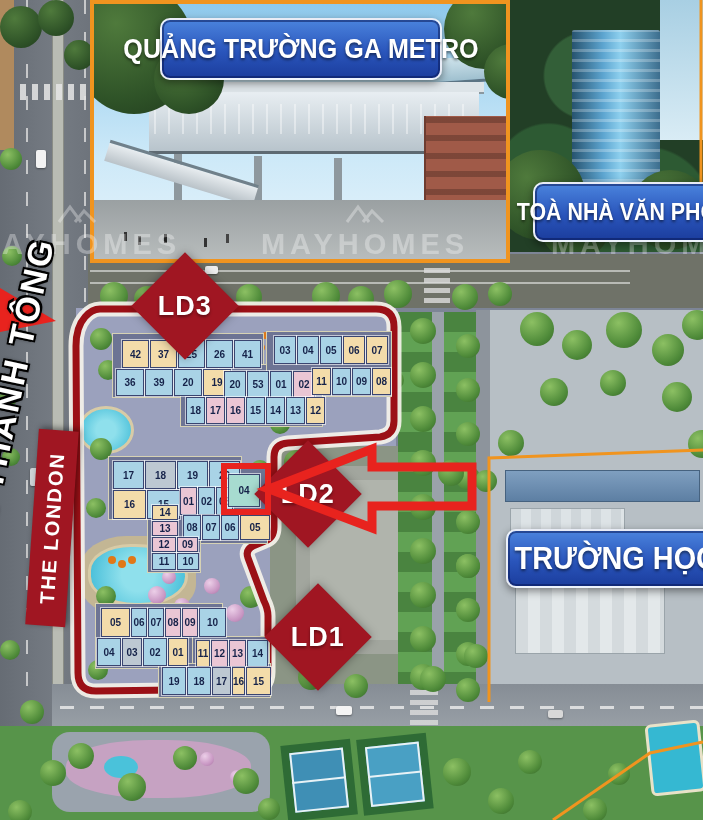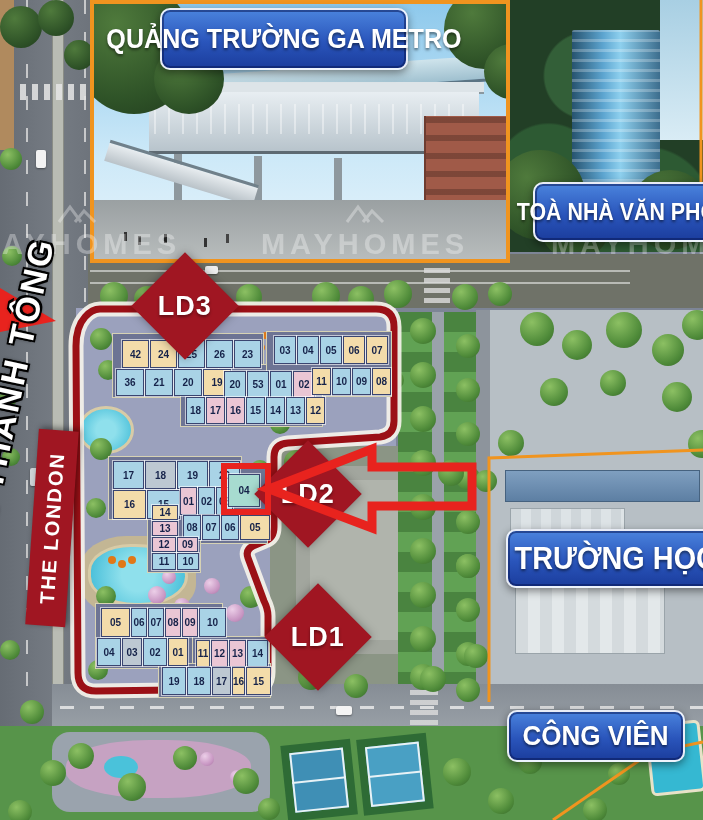--- a/index.html
+++ b/index.html
@@ -258,35 +258,35 @@
   <div class="slab" style="left:108px;top:456px;width:134px;height:64px;"></div>
   <div class="slab" style="left:176px;top:468px;width:92px;height:76px;"></div>
   <div class="slab" style="left:147px;top:501px;width:54px;height:72px;"></div>
   <div class="slab" style="left:95px;top:603px;width:128px;height:66px;"></div>
   <div class="slab" style="left:192px;top:636px;width:78px;height:35px;"></div>
   <div class="slab" style="left:158px;top:663px;width:113px;height:35px;"></div>
 
   <div id="units">
       <div class="unit-group" style="left: 122px; top: 340px; height: 28px;">
         <div class="unit-cell" style="left: 0px; width: 27px; height: 28px; background: var(--unit-cream);">42</div>
-        <div class="unit-cell" style="left: 28px; width: 27px; height: 28px; background: var(--unit-cream);">24</div>
+        <div class="unit-cell" style="left: 28px; width: 27px; height: 28px; background: var(--unit-cream);">37</div>
         <div class="unit-cell" style="left: 56px; width: 27px; height: 28px; background: var(--unit-blue);">25</div>
         <div class="unit-cell" style="left: 84px; width: 27px; height: 28px; background: var(--unit-blue); text-align: right;">26</div>
-        <div class="unit-cell" style="left: 112px; width: 27px; height: 28px; background: var(--unit-blue);">23</div>
+        <div class="unit-cell" style="left: 112px; width: 27px; height: 28px; background: var(--unit-blue);">41</div>
       </div>
       <div class="unit-group" style="left: 274px; top: 336px; height: 28px;">
         <div class="unit-cell" style="left: 0px; width: 22px; height: 28px; background: var(--unit-blue);">03</div>
         <div class="unit-cell" style="left: 23px; width: 22px; height: 28px; background: var(--unit-blue);">04</div>
         <div class="unit-cell" style="left: 46px; width: 22px; height: 28px; background: var(--unit-blue);">05</div>
         <div class="unit-cell" style="left: 69px; width: 22px; height: 28px; background: var(--unit-cream);">06</div>
         <div class="unit-cell" style="left: 92px; width: 22px; height: 28px; background: var(--unit-cream);">07</div>
       </div>
       <div class="unit-group" style="left: 116px; top: 369px; height: 27px;">
         <div class="unit-cell" style="left: 0px; width: 28px; height: 27px; background: var(--unit-blue);">36</div>
-        <div class="unit-cell" style="left: 29px; width: 28px; height: 27px; background: var(--unit-blue);">21</div>
+        <div class="unit-cell" style="left: 29px; width: 28px; height: 27px; background: var(--unit-blue);">39</div>
         <div class="unit-cell" style="left: 58px; width: 28px; height: 27px; background: var(--unit-blue);">20</div>
         <div class="unit-cell" style="left: 87px; width: 28px; height: 27px; background: var(--unit-cream);">19</div>
       </div>
       <div class="unit-group" style="left: 224px; top: 371px; height: 27px;">
         <div class="unit-cell" style="left: 0px; width: 22px; height: 27px; background: var(--unit-blue);">20</div>
         <div class="unit-cell" style="left: 23px; width: 22px; height: 27px; background: var(--unit-blue);">53</div>
         <div class="unit-cell" style="left: 46px; width: 22px; height: 27px; background: var(--unit-blue);">01</div>
         <div class="unit-cell" style="left: 69px; width: 22px; height: 27px; background: var(--unit-pink);">02</div>
       </div>
       <div class="unit-group" style="left: 312px; top: 368px; height: 27px;">
@@ -401,30 +401,27 @@
     </div>
 
   <svg id="top-svg" class="abs" width="703" height="820">
     <path d="M489 702 L489 458 L703 450" fill="none" style="stroke:var(--photo-border-orange)" stroke-width="3"></path>
     <path d="M553 820 L650 753 L703 742" fill="none" style="stroke:var(--photo-border-orange)" stroke-width="3"></path>
     <path d="M701 0 L701 183" fill="none" style="stroke:var(--photo-border-orange)" stroke-width="3"></path>
     <polygon points="269,489 372,449 372,467 472,467 472,506 372,506 372,528" fill="none" style="stroke:var(--arrow-red)" stroke-width="9"></polygon>
   </svg>
   <div id="hl" class="abs"></div>
 
-  <div class="blue-label" style="left:160px;top:8px;width:248px;height:62px;font-size:27px;">
+  <div class="blue-label" style="left:160px;top:18px;width:282px;height:62px;font-size:27px;">
     <span>QUẢNG TRƯỜNG GA METRO</span>
   </div>
   <div class="blue-label" style="left:533px;top:182px;width:200px;height:60px;font-size:23px;">
     <span>TOÀ NHÀ VĂN PHÒNG</span>
   </div>
   <div class="blue-label" style="left:506px;top:529px;width:220px;height:59px;font-size:31px;">
     <span>TRƯỜNG HỌC</span>
   </div>
-  <div class="blue-label" style="left:507px;top:710px;width:178px;height:52px;font-size:28px;">
-    <span>CÔNG VIÊN</span>
-  </div>
   <div id="project-banner" class="abs">
     <span>THE LONDON</span>
   </div>
   <div id="street-name" class="abs">ĐƯỜNG LÊ THANH TÔNG</div>
 
 </div>
 
 </body></html>

